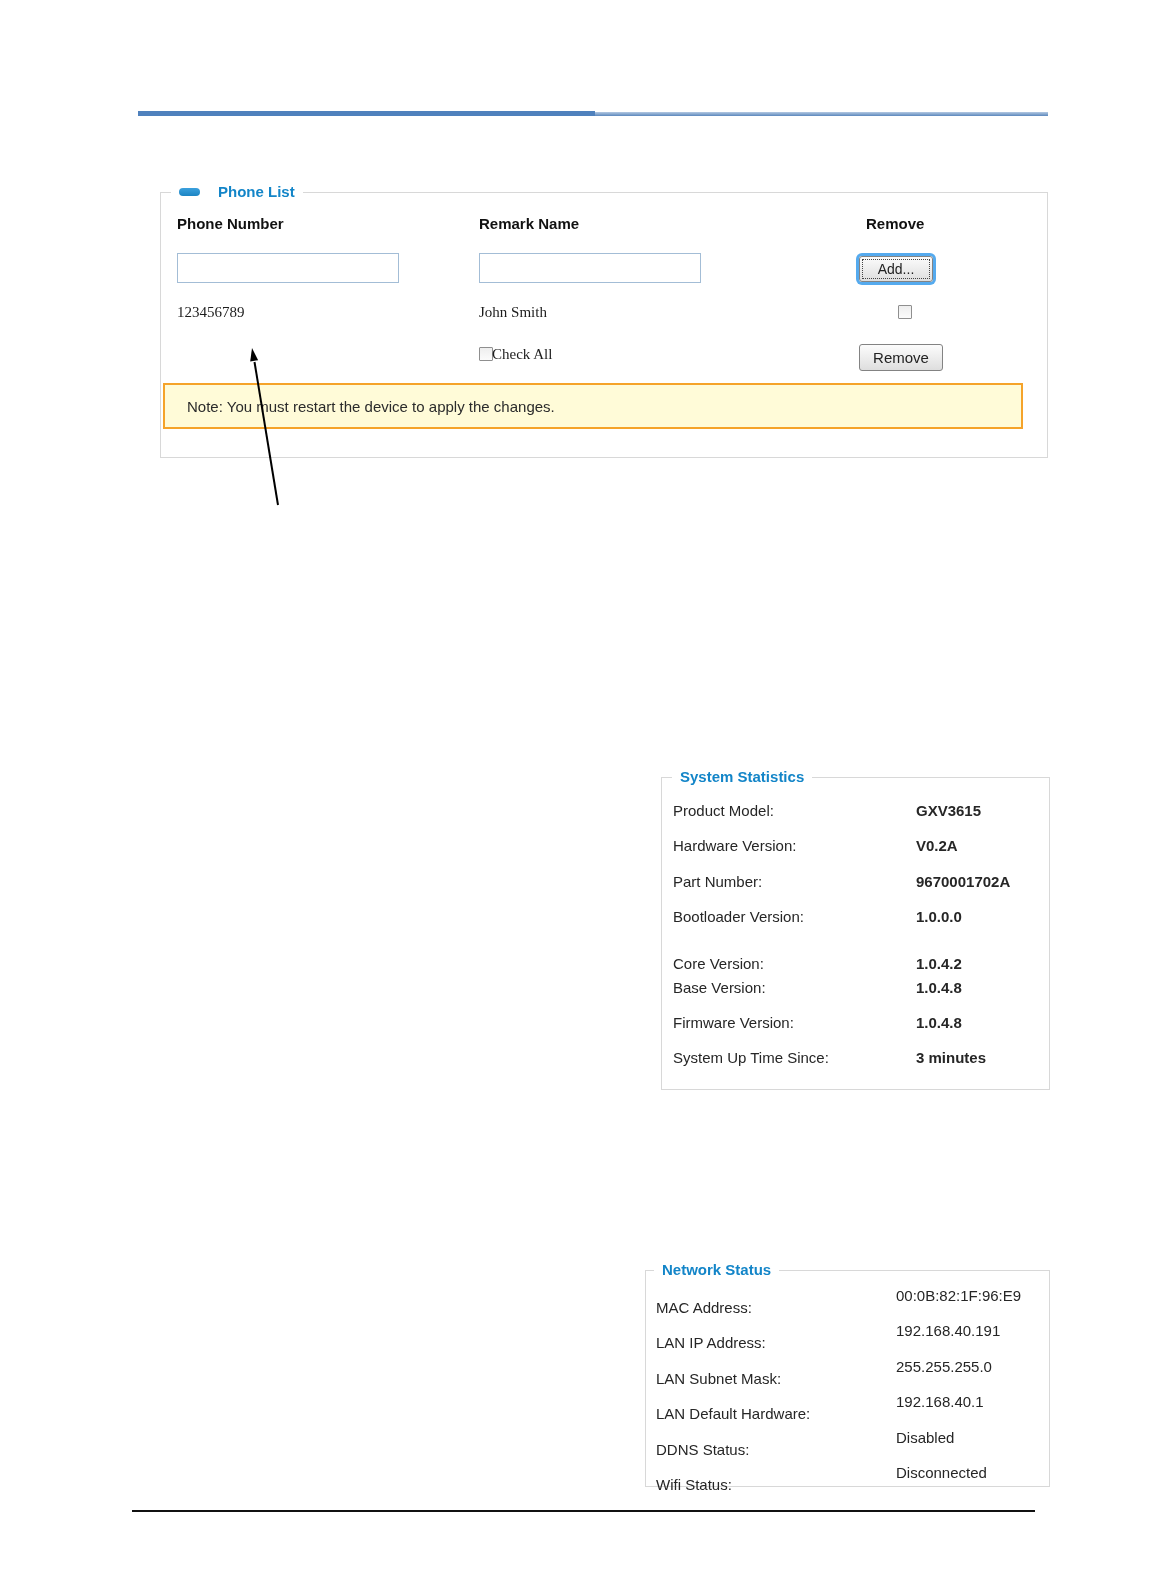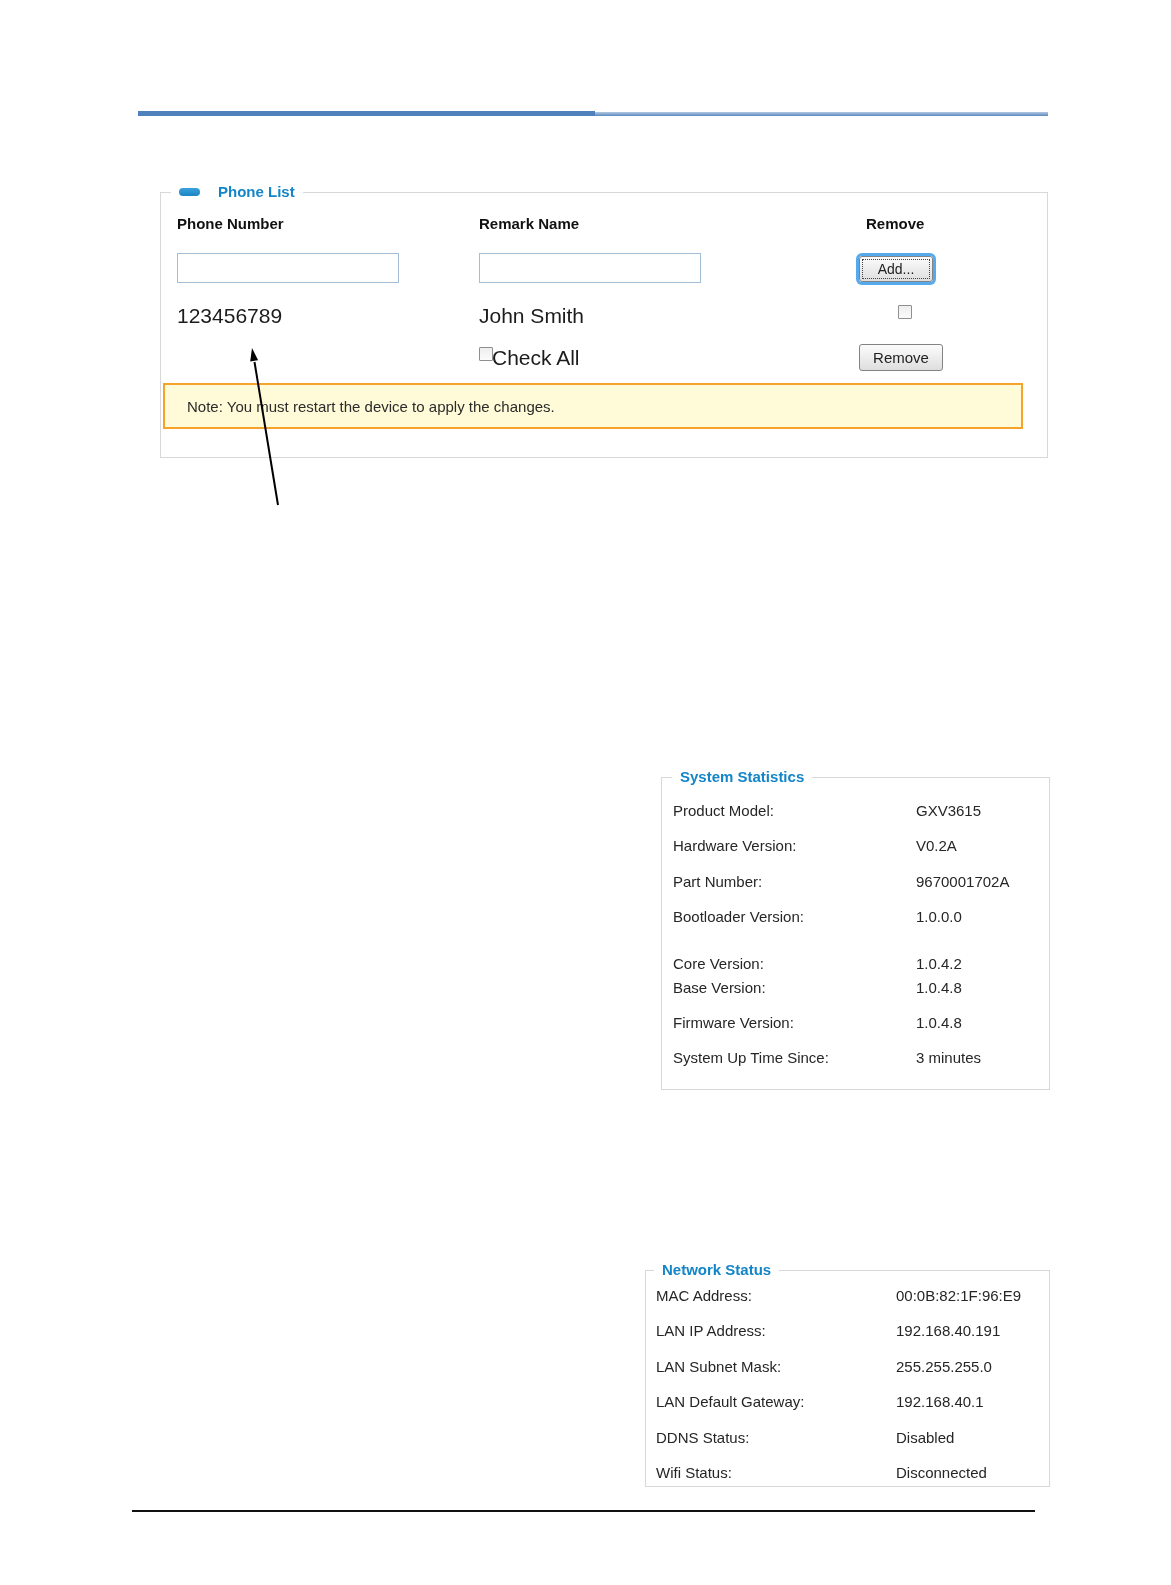--- a/index.html
+++ b/index.html
@@ -37,36 +37,36 @@
   }
   #add-button{
     left:698px;top:63px;width:74px;height:26px;
     box-shadow:0 0 0 3px #55aaee;outline:1px dotted #444;outline-offset:-4px;
   }
   #remove-button{left:698px;top:151px;width:84px;height:27px;font-size:15px;}
   .cbx{
     position:absolute;width:14px;height:14px;appearance:none;-webkit-appearance:none;
     border:1px solid #8f8f8f;background:linear-gradient(#eee,#fbfbfb);margin:0;border-radius:1px;
   }
-  .cell-text{position:absolute;font-size:21px;color:#1c1c1c;white-space:nowrap;}
+  .cell-text{position:absolute;font-size:15px;color:#1c1c1c;white-space:nowrap;font-family:Liberation Serif, serif;}
   #note-bar{
     position:absolute;left:2px;top:190px;width:834px;height:42px;
     background:#fffbd8;border:2px solid #f5a32a;
     display:flex;align-items:center;padding-left:22px;font-size:15px;color:#2b2b2b;
   }
 
   
   .kv-row{position:absolute;left:0;width:100%;height:18px;font-size:15px;color:#262626;}
   .kv-label{position:absolute;white-space:nowrap;}
   .kv-value{position:absolute;white-space:nowrap;}
   #system-statistics{left:661px;top:777px;width:389px;height:313px;}
   #system-statistics .kv-label{left:11px;}
-  #system-statistics .kv-value{left:254px;}
+  #system-statistics .kv-value{left:254px;font-weight:bold;}
   #network-status{left:645px;top:1270px;width:405px;height:217px;}
-  #network-status .kv-label{left:10px;}
+  #network-status .kv-label{left:10px;margin-top:12px;}
   #network-status .kv-value{left:250px;}
 
   
   #annotation-arrow{position:absolute;left:235px;top:340px;width:60px;height:175px;}
 </style>
 </head>
 <body>
 
 <div class="rule-left"></div>
 <div class="rule-right"></div>
@@ -151,21 +151,21 @@
   </div>
   <div class="kv-row" style="top:51px;">
     <span class="kv-label">LAN IP Address:</span>
     <span class="kv-value">192.168.40.191</span>
   </div>
   <div class="kv-row" style="top:87px;">
     <span class="kv-label">LAN Subnet Mask:</span>
     <span class="kv-value">255.255.255.0</span>
   </div>
   <div class="kv-row" style="top:122px;">
-    <span class="kv-label">LAN Default Gateway:</span>
+    <span class="kv-label">LAN Default Hardware:</span>
     <span class="kv-value">192.168.40.1</span>
   </div>
   <div class="kv-row" style="top:158px;">
     <span class="kv-label">DDNS Status:</span>
     <span class="kv-value">Disabled</span>
   </div>
   <div class="kv-row" style="top:193px;">
     <span class="kv-label">Wifi Status:</span>
     <span class="kv-value">Disconnected</span>
   </div>

